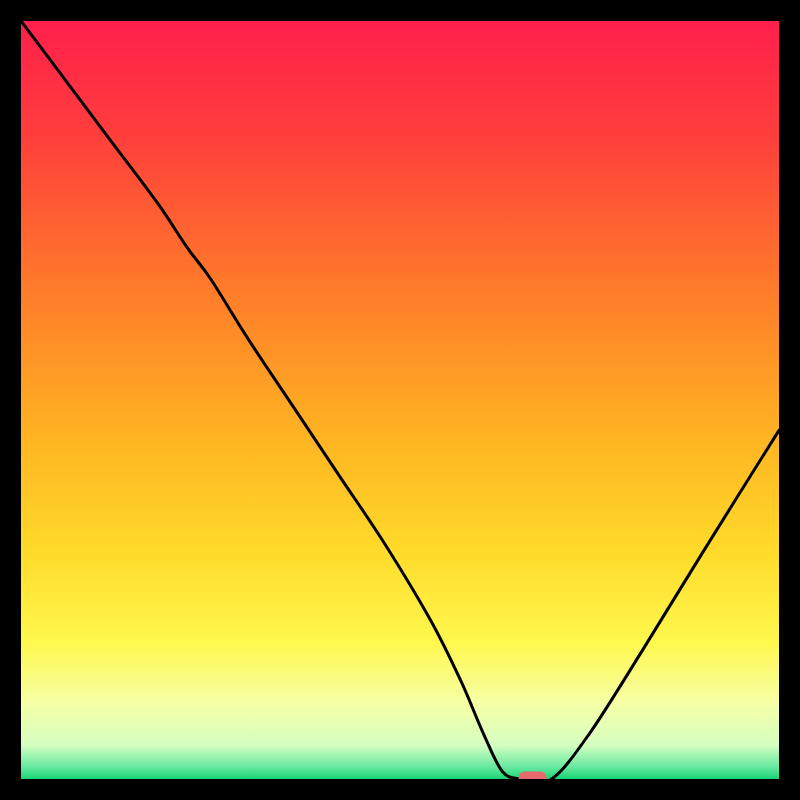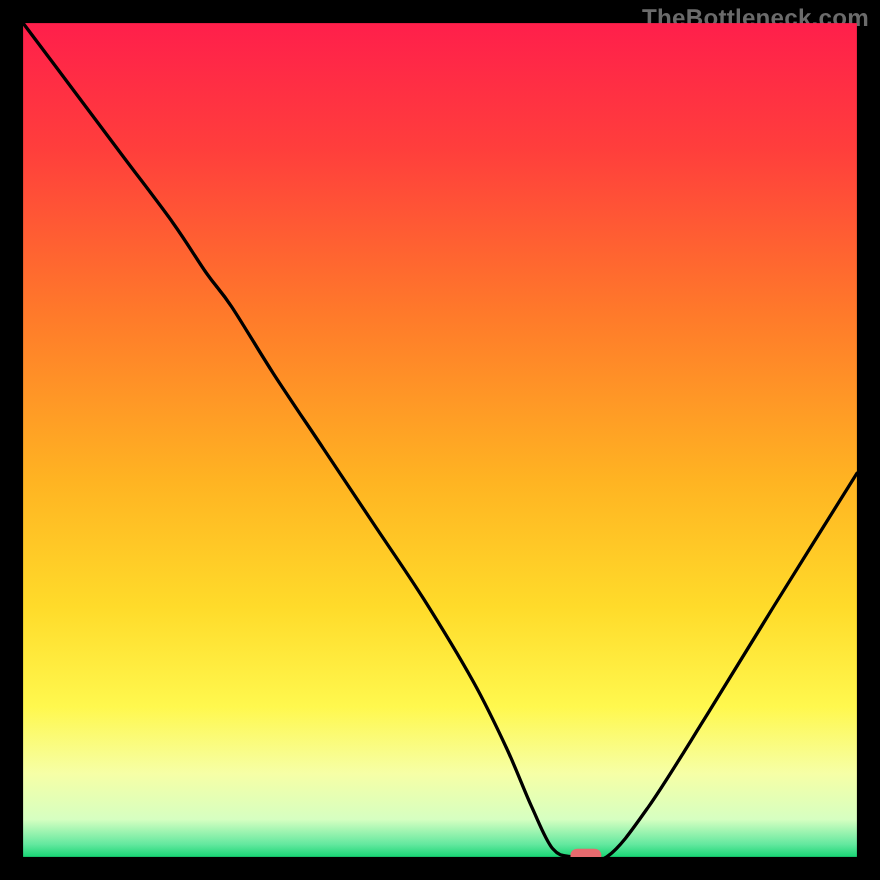--- a/index.html
+++ b/index.html
@@ -33,21 +33,20 @@
     top: 21px;
     width: 758px;
     height: 758px;
   }
   svg { display: block; }
 </style>
 </head>
 <body>
 
 <div class="frame">
-  <div class="watermark">TheBottleneck.com</div>
 
   <div class="plot-wrap">
     <svg id="chart-svg" viewBox="0 0 758 758" width="758" height="758">
       <defs>
         <linearGradient id="bg-grad" x1="0" y1="0" x2="0" y2="1">
             <stop offset="0%" stop-color="#ff1f4b"></stop>
             <stop offset="15%" stop-color="#ff3e3c"></stop>
             <stop offset="35%" stop-color="#ff7a2a"></stop>
             <stop offset="55.00000000000001%" stop-color="#ffb422"></stop>
             <stop offset="70%" stop-color="#ffdb2a"></stop>

